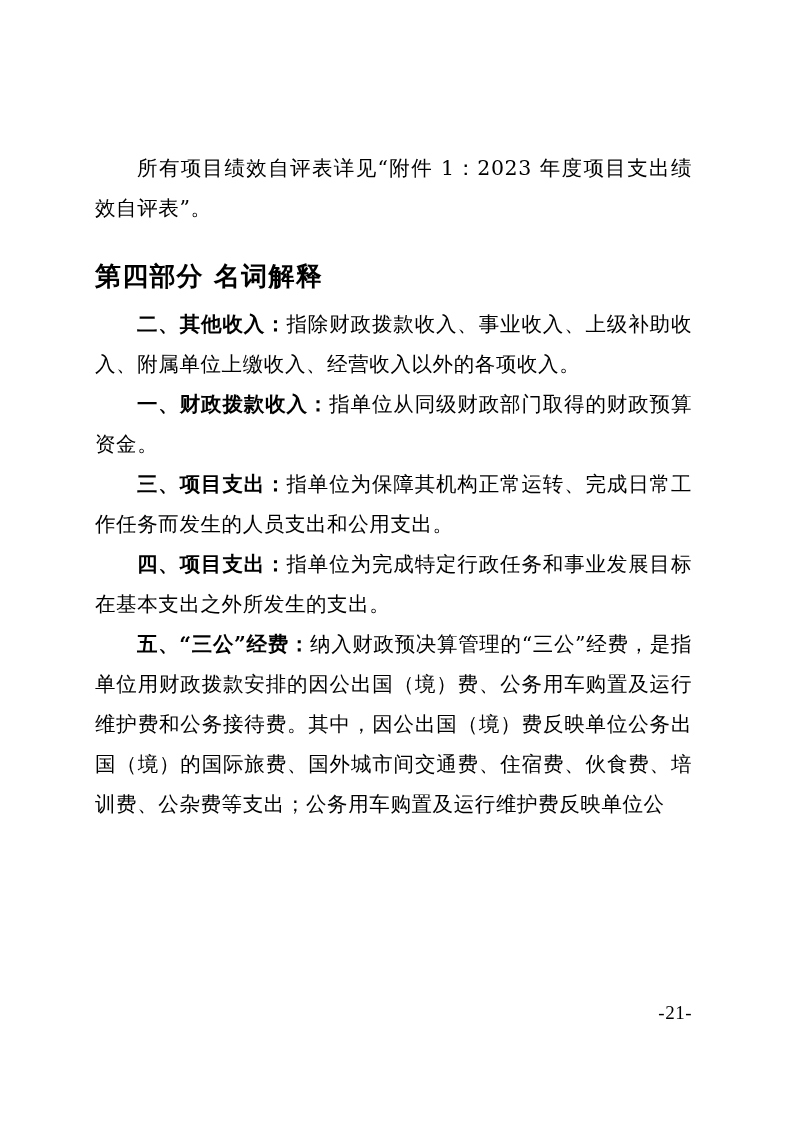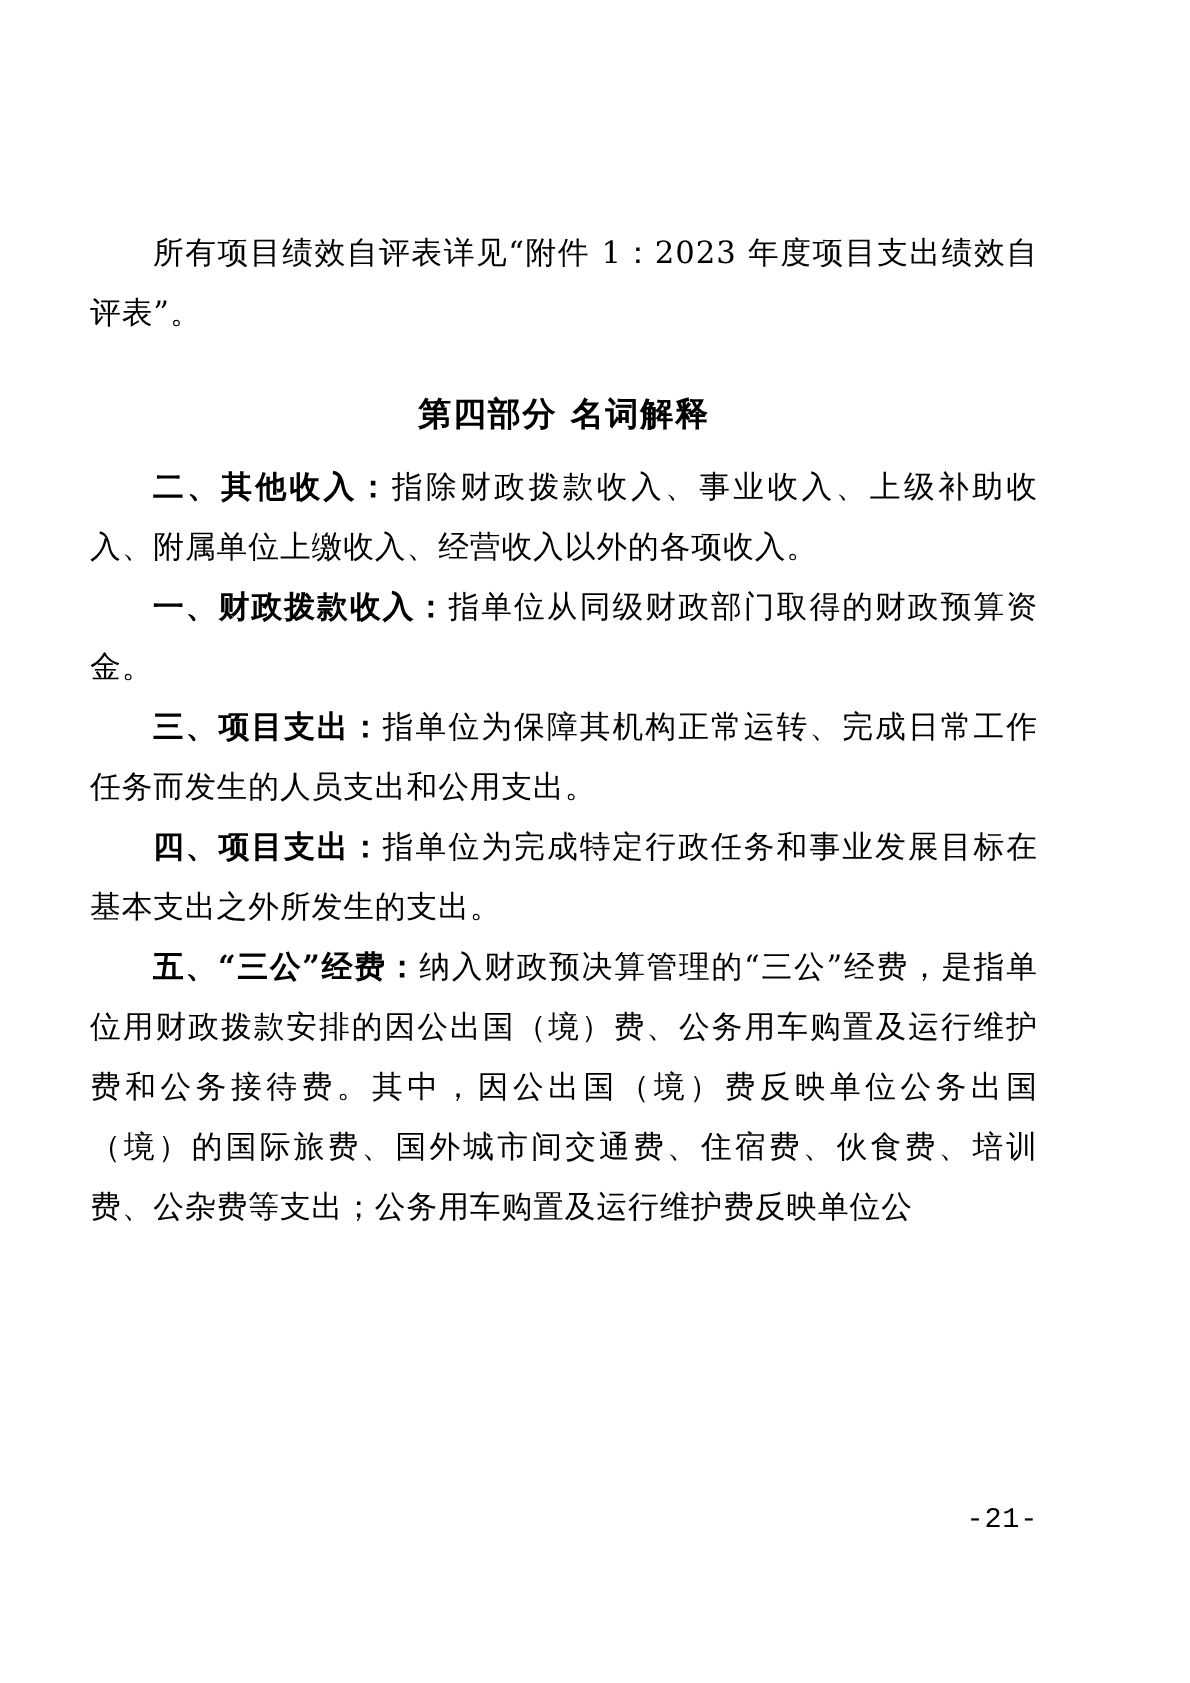--- a/index.html
+++ b/index.html
@@ -15,54 +15,54 @@
     color: #000000;
     overflow: hidden;
   }
   .page {
     position: absolute;
     left: 0;
     top: 0;
     width: 787px;
     height: 1122px;
     box-sizing: border-box;
-    padding: 148px 95px 40px 60px;
+    padding: 148px 95px 40px 95px;
   }
   .para {
     font-size: 20.5px;
     line-height: 40px;
     letter-spacing: 0.6px;
     text-align: justify;
     margin: 0;
     text-justify: inter-ideograph;
   }
   .indent2 {
     text-indent: 2.05em;
   }
   .heading {
-    font-size: 22px;
+    font-size: 26px;
     font-weight: bold;
-    text-align: center;
+    text-align: left;
     line-height: 40px;
     letter-spacing: 1.2px;
     margin: 0;
   }
   .gap-before-heading { height: 28px; }
   .gap-small { height: 8px; }
   .block { margin-bottom: 0; }
   .sec-term {
     font-weight: bold;
   }
   .pagenum {
     position: absolute;
     right: 95px;
     bottom: 98px;
     font-size: 19px;
     letter-spacing: 0.5px;
-    font-family: Liberation Mono, monospace;
+    font-family: Liberation Serif, serif;
   }
 </style>
 </head>
 <body>
 
 <div class="page">
 
   <p class="para indent2 block">所有项目绩效自评表详见“附件 1：2023 年度项目支出绩效自评表”。</p>
 
 

